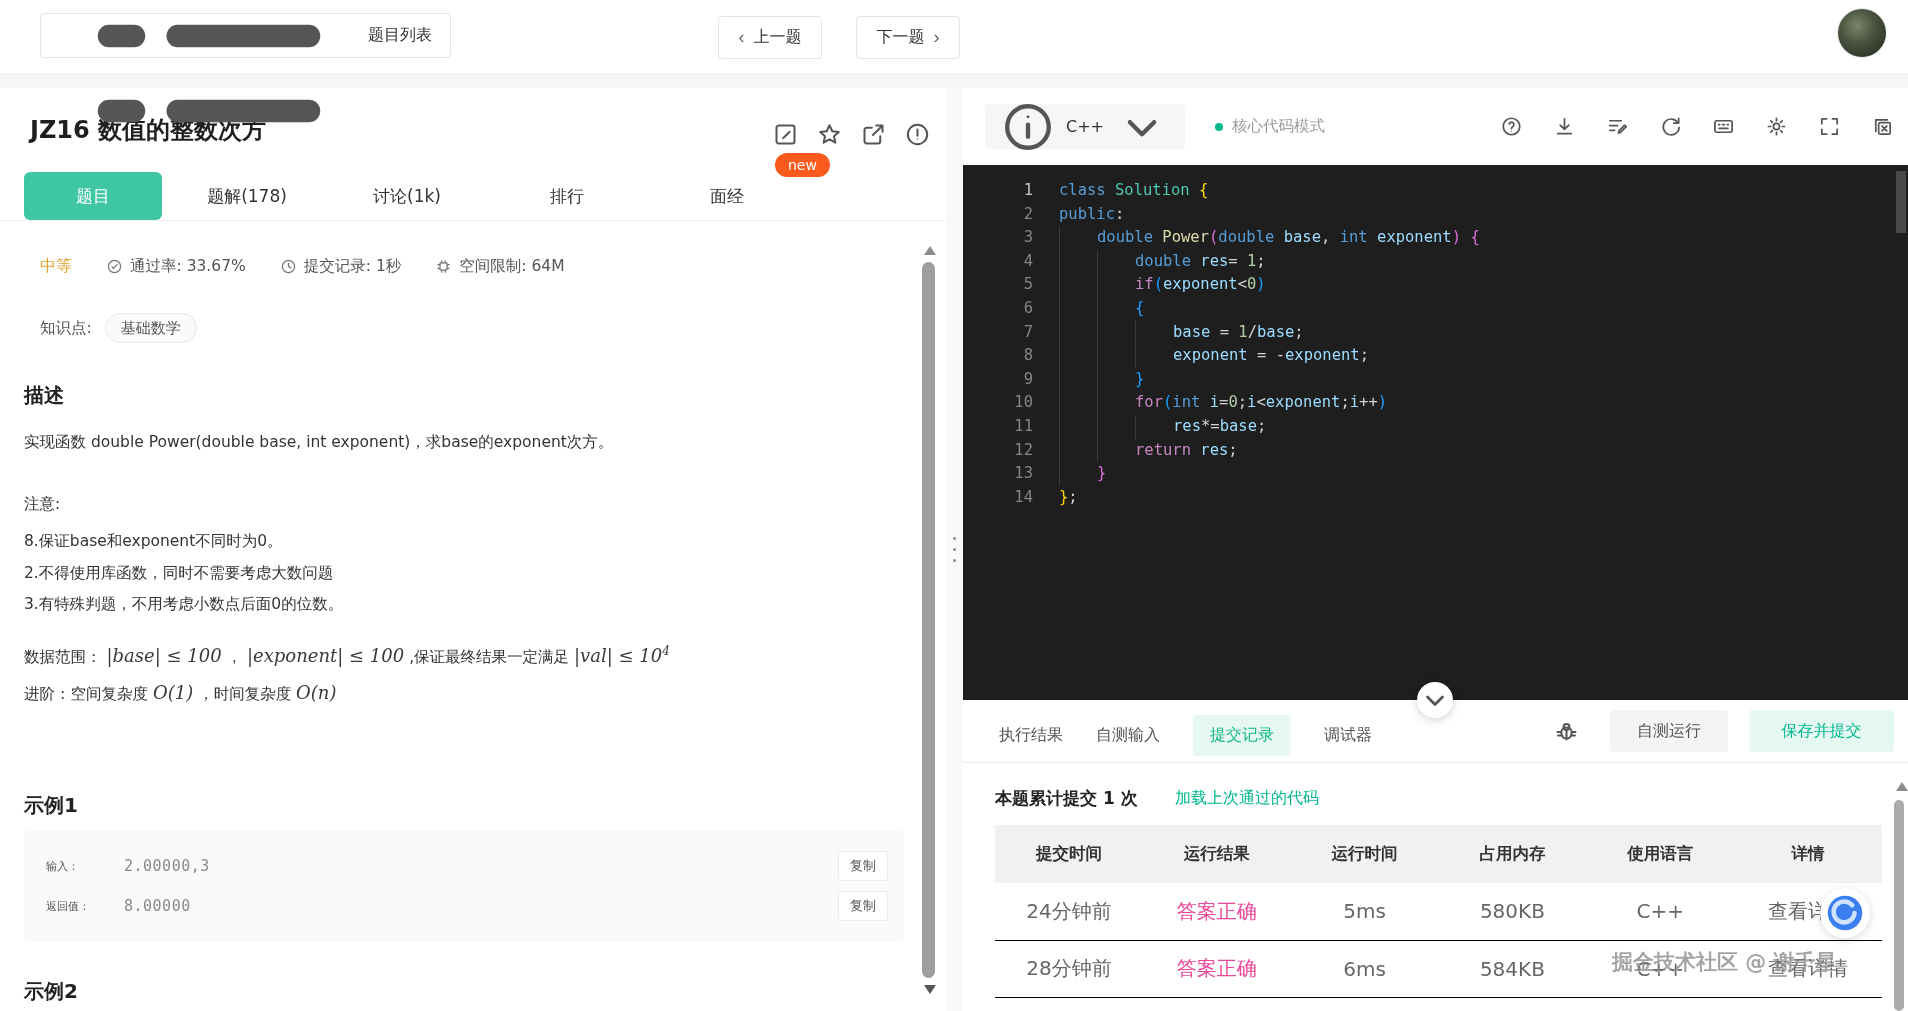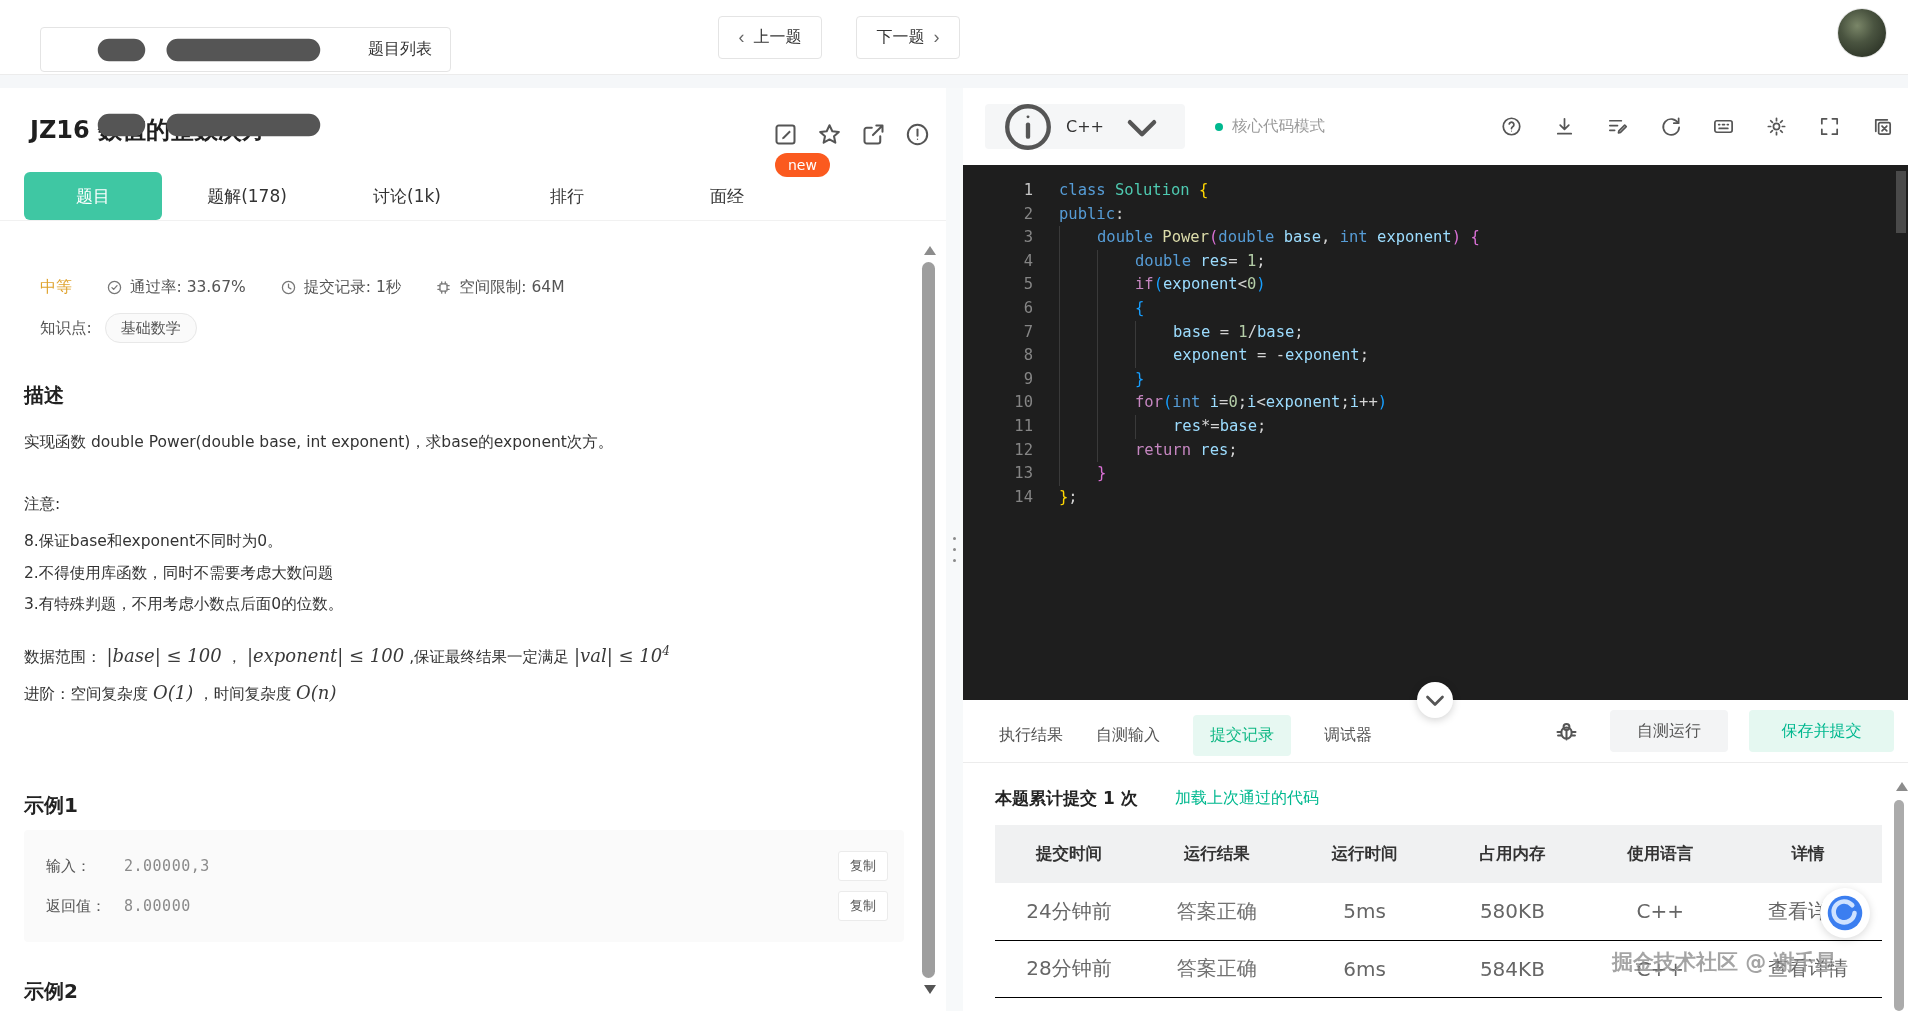--- a/index.html
+++ b/index.html
@@ -4,51 +4,51 @@
 <style>
   *{margin:0;padding:0;box-sizing:border-box;}
   html,body{width:1908px;height:1011px;}
   body{font-family:"DejaVu Sans","Liberation Sans",sans-serif;background:#f5f7f9;color:#333;overflow:hidden;}
   .app{position:relative;width:1908px;height:1011px;}
   svg{display:block;}
   .ico{display:inline-flex;align-items:center;justify-content:center;color:#555;}
   
   .topbar{position:absolute;left:0;top:0;width:1908px;height:75px;background:#fff;border-bottom:1px solid #ececec;z-index:5;}
   .btn{display:inline-flex;align-items:center;justify-content:center;gap:9px;border:1px solid #e4e4e4;background:#fff;border-radius:4px;font-size:16px;color:#333;cursor:pointer;}
-  .btn-list{position:absolute;left:40px;top:27px;height:45px;padding:0 18px;}
+  .btn-list{position:absolute;left:40px;top:13px;height:45px;padding:0 18px;}
   .btn-prev{position:absolute;left:718px;top:16px;width:104px;height:43px;}
   .btn-next{position:absolute;left:856px;top:16px;width:104px;height:43px;}
   .chev{color:#666;font-size:18px;}
   .avatar{position:absolute;left:1838px;top:9px;width:48px;height:48px;border-radius:50%;background:radial-gradient(circle at 40% 35%,#7a8668 0%,#4a5440 40%,#20261c 100%);box-shadow:0 0 0 1px #e8e8e8;}
   
   .left-panel{position:absolute;left:0;top:88px;width:946px;height:923px;background:#fff;}
   .p-title{position:absolute;left:30px;top:26px;font-size:24px;font-weight:bold;color:#1f1f1f;}
   .title-icons{position:absolute;left:772px;top:33px;display:flex;gap:17px;color:#444;}
   .title-icons .ico{width:27px;height:27px;cursor:pointer;}
   .new-badge{position:absolute;left:775px;top:65px;background:#fb5a1f;color:#fff;font-size:14px;padding:4px 13px;border-radius:14px;}
   .tabstrip{position:absolute;left:24px;top:84px;display:flex;align-items:center;gap:10px;height:48px;}
   .ptab{width:150px;text-align:center;font-size:17px;color:#333;cursor:pointer;line-height:48px;}
   .ptab.active{width:138px;background:#3fc7a3;color:#fff;border-radius:6px;}
   .strip-line{position:absolute;left:0;top:132px;width:946px;height:1px;background:#f1f1f1;}
-  .meta-row{position:absolute;left:40px;top:168px;display:flex;align-items:center;gap:34px;font-size:15.5px;color:#555;margin-top:21px;}
+  .meta-row{position:absolute;left:40px;top:168px;display:flex;align-items:center;gap:34px;font-size:15.5px;color:#555;}
   .difficulty{color:#dfa32e;font-size:16px;}
   .meta-item{display:inline-flex;align-items:center;gap:7px;}
   .meta-item .ico{width:17px;height:17px;color:#777;}
   .kn-row{position:absolute;left:40px;top:230px;display:flex;align-items:center;gap:13px;font-size:15.5px;color:#555;}
   .kn-pill{border:1px solid #e8e8e8;background:#fafafa;border-radius:16px;padding:5px 15px;font-size:15px;color:#555;}
   .h2{position:absolute;left:24px;font-size:20px;font-weight:bold;color:#222;}
   .desc-p{position:absolute;left:24px;top:344px;font-size:15.5px;color:#333;}
   .note-h{position:absolute;left:24px;top:406px;font-size:15.5px;color:#333;}
   .note-list{position:absolute;left:24px;top:438px;list-style:none;font-size:15.5px;color:#333;line-height:31.5px;}
   .math-line{position:absolute;left:24px;font-size:15.5px;color:#333;white-space:nowrap;}
   .m{font-family:"DejaVu Serif","Liberation Serif",serif;font-style:italic;font-size:18px;color:#3a3a3a;}
   .m sup{font-size:12px;}
   .ex-box{position:absolute;left:24px;top:742px;width:880px;height:112px;background:#fafafa;border-radius:4px;padding:16px 16px 0 22px;}
   .ex-row{display:flex;align-items:center;height:40px;}
-  .ex-label{width:78px;font-size:15px;color:#555;}
+  .ex-label{width:78px;font-size:11px;color:#555;}
   .ex-val{flex:1;font-family:"DejaVu Sans Mono","Liberation Mono",monospace;font-size:15px;color:#8a8a8a;letter-spacing:.5px;}
   .copy-btn{width:50px;height:30px;background:#fff;border:1px solid #ebebeb;border-radius:3px;font-size:13px;color:#555;cursor:pointer;}
   
   .lsb-up{position:absolute;left:924px;top:158px;width:0;height:0;border-left:6px solid transparent;border-right:6px solid transparent;border-bottom:9px solid #8c8c8c;}
   .lsb-thumb{position:absolute;left:922px;top:174px;width:13px;height:716px;background:#9e9e9e;border-radius:7px;}
   .lsb-down{position:absolute;left:924px;top:897px;width:0;height:0;border-left:6px solid transparent;border-right:6px solid transparent;border-top:9px solid #555;}
   
   .gutter{position:absolute;left:946px;top:88px;width:17px;height:923px;background:#f7f9fa;display:flex;flex-direction:column;align-items:center;justify-content:center;gap:8px;cursor:col-resize;}
   .gutter i{width:3px;height:3px;border-radius:50%;background:#8a8a8a;}
   
@@ -77,21 +77,21 @@
   .run-btn{position:absolute;left:647px;top:10px;width:118px;height:42px;background:#f3f4f5;border:none;border-radius:4px;font-size:16px;color:#555;cursor:pointer;}
   .submit-btn{position:absolute;left:786px;top:10px;width:145px;height:42px;background:#e5f8f1;border:none;border-radius:4px;font-size:16px;color:#00b88f;cursor:pointer;}
   .tb-line{position:absolute;left:0;top:674px;width:945px;height:1px;background:#ececec;}
   
   .records{position:absolute;left:0;top:675px;width:945px;height:248px;background:#fff;}
   .rec-summary{position:absolute;left:32px;top:24px;font-size:17px;font-weight:bold;color:#222;}
   .rec-load{position:absolute;left:212px;top:25px;font-size:16px;color:#00b88f;cursor:pointer;}
   .rec-table{position:absolute;left:32px;top:62px;width:887px;border-collapse:collapse;table-layout:fixed;}
   .rec-table th{background:#f0f1f2;height:58px;font-size:16.5px;color:#333;font-weight:bold;text-align:center;}
   .rec-table td{height:57px;font-size:20px;color:#666;text-align:center;border-bottom:1px solid #000000;}
-  .rec-table td.ok{color:#737373;}
+  .rec-table td.ok{color:#ec4899;}
   .rec-table td.detail{cursor:pointer;}
   
   .rsb-up{position:absolute;left:1896px;top:782px;width:0;height:0;border-left:6px solid transparent;border-right:6px solid transparent;border-bottom:9px solid #8c8c8c;}
   .rsb-thumb{position:absolute;left:1894px;top:800px;width:10px;height:211px;background:#ababab;border-radius:5px;}
   
   .logo-bubble{position:absolute;left:1820px;top:888px;width:50px;height:50px;border-radius:50%;background:#fff;box-shadow:0 2px 8px rgba(0,0,0,.15);display:flex;align-items:center;justify-content:center;z-index:6;}
   .watermark{position:absolute;left:1612px;top:948px;font-size:21px;font-weight:bold;color:rgba(90,90,90,.55);white-space:nowrap;z-index:7;text-shadow:0 1px 0 rgba(255,255,255,.5);}
 </style>
 </head>
 <body>

